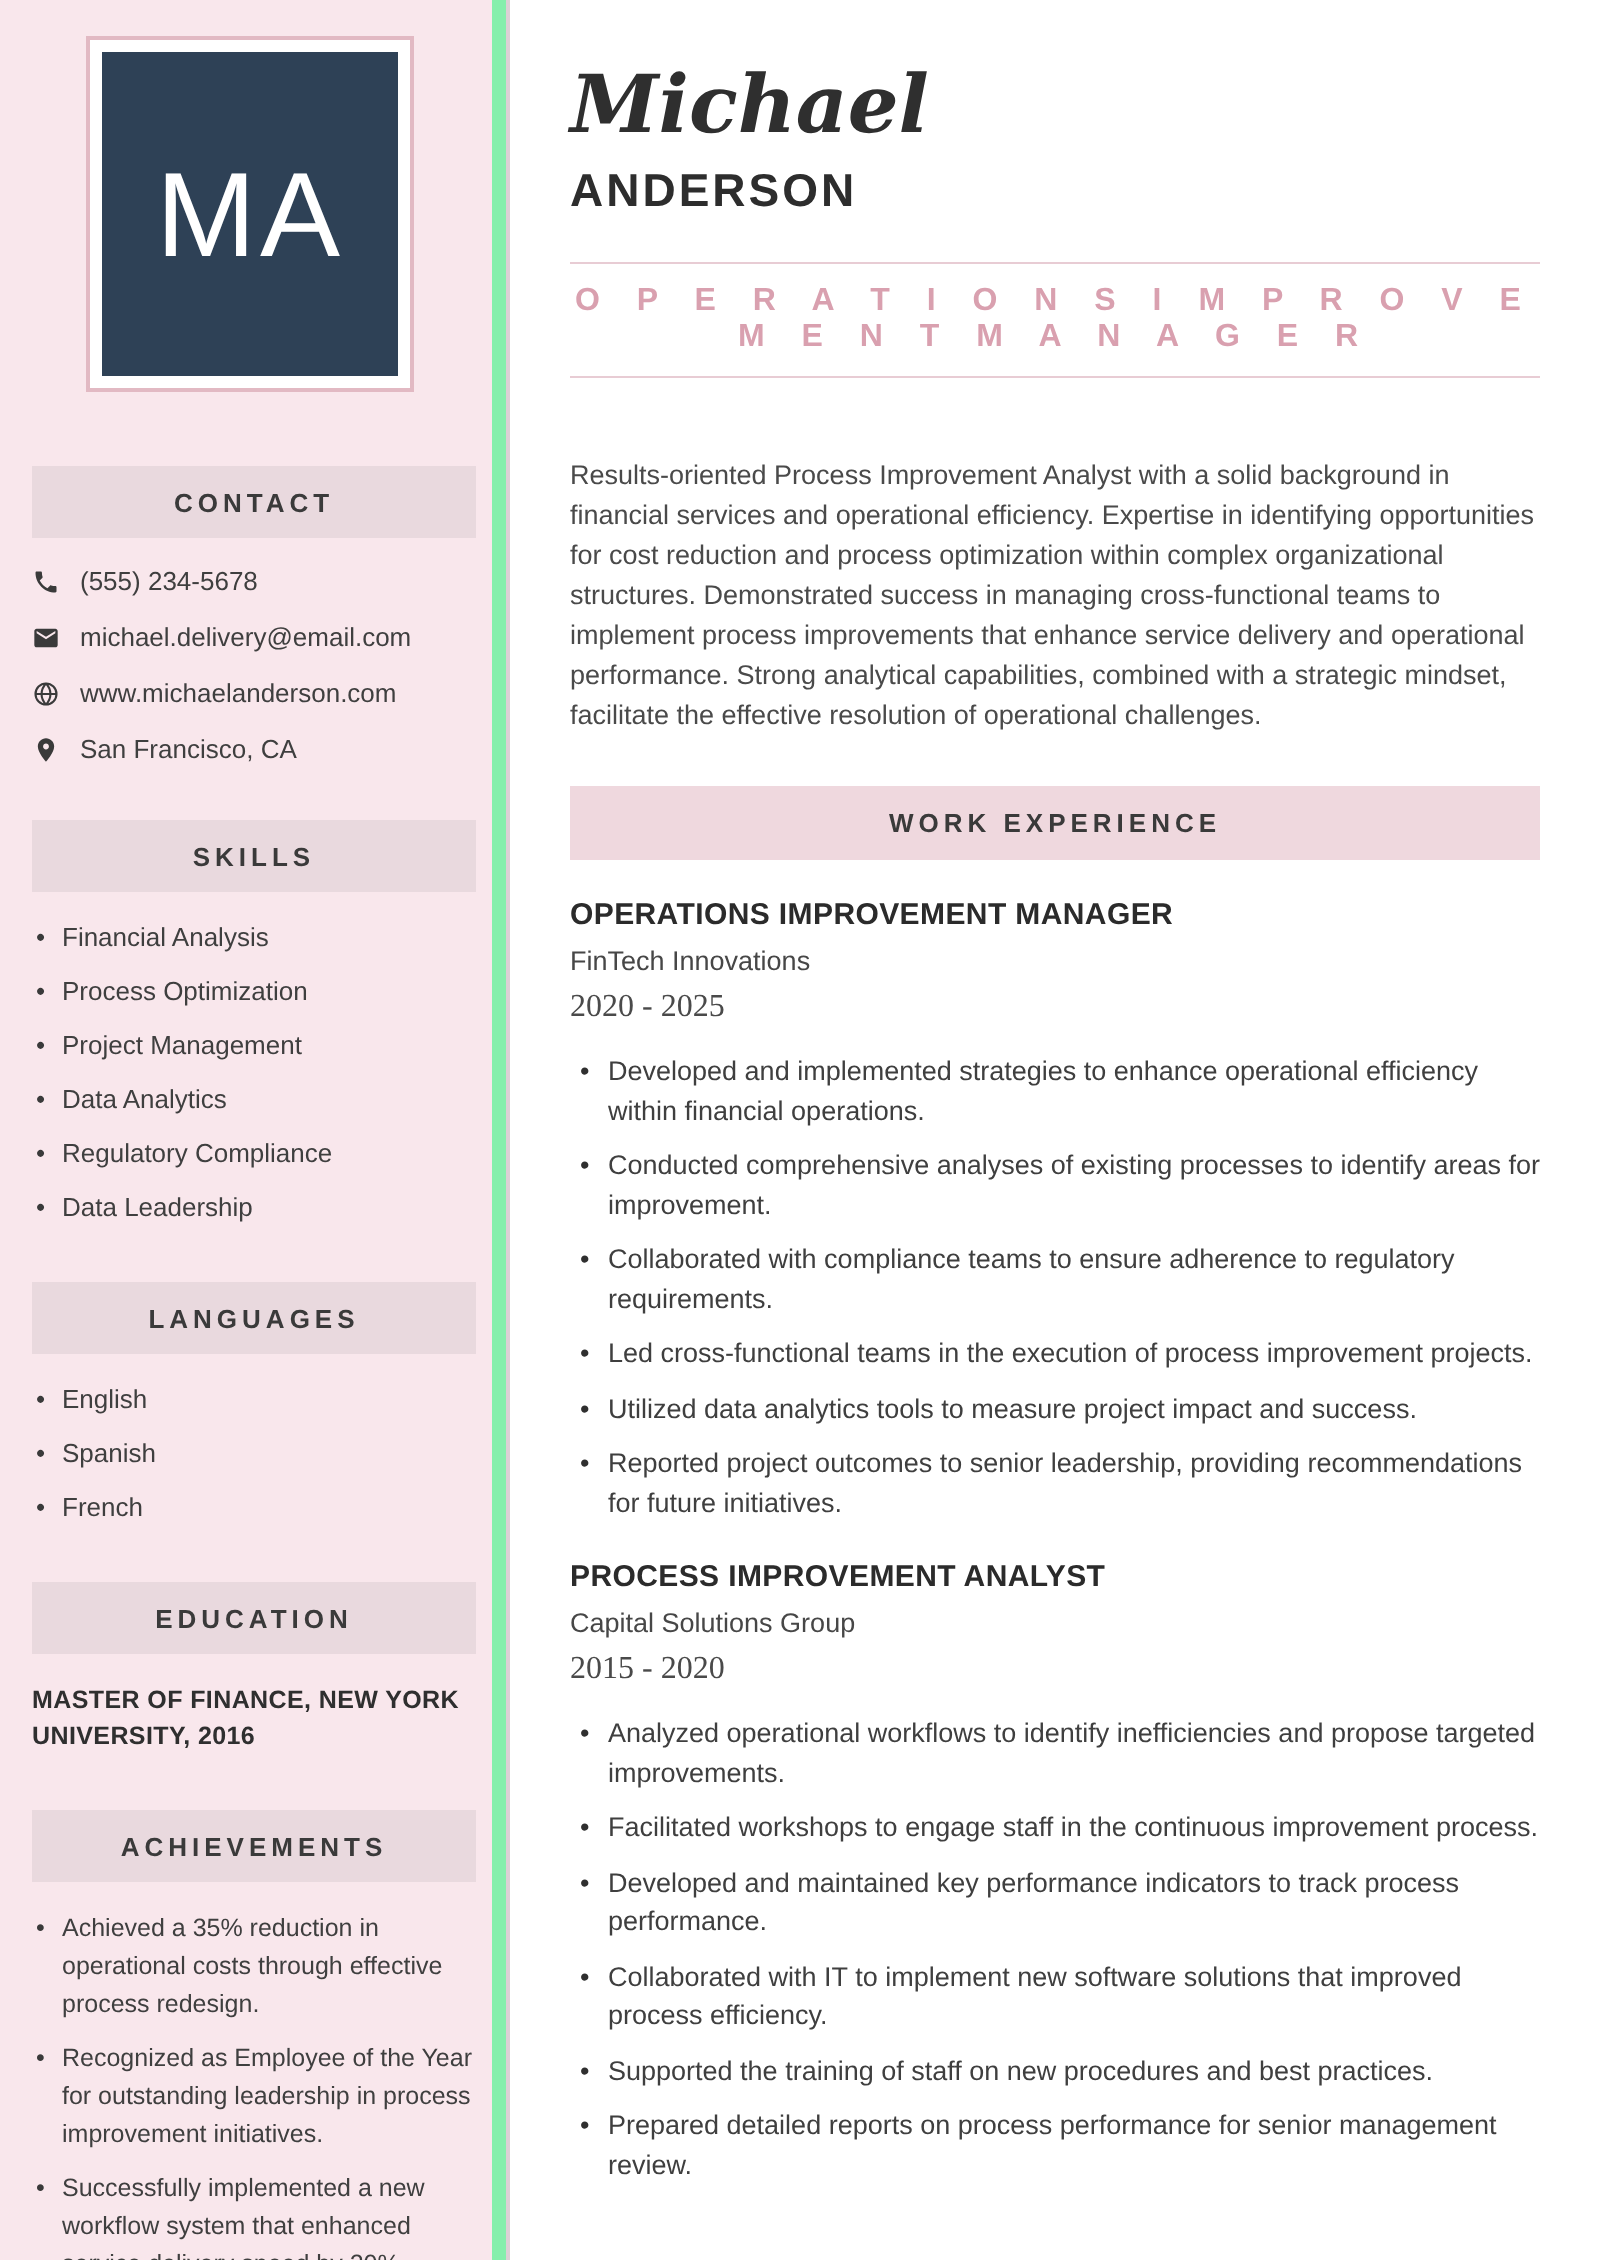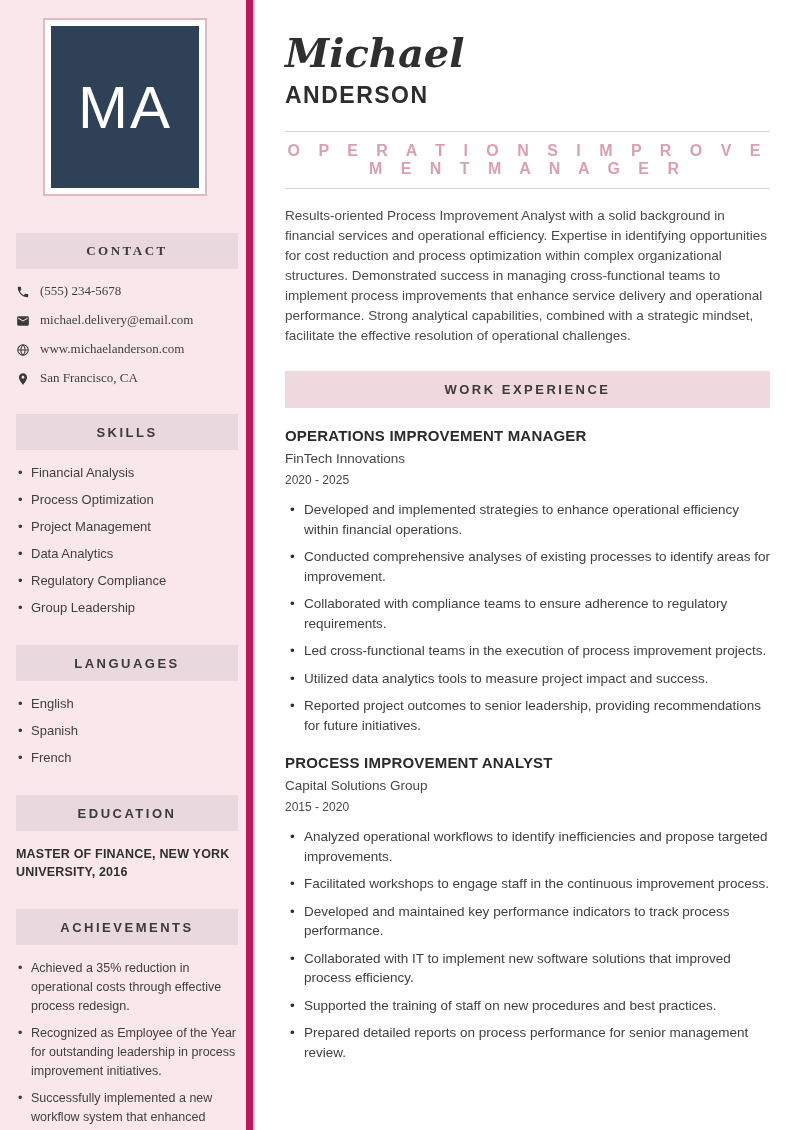--- a/index.html
+++ b/index.html
@@ -14,21 +14,21 @@
     --text-dark:#2d2d2d;
     --text-body:#474747;
   }
   *{margin:0;padding:0;box-sizing:border-box;}
   html,body{background:#ffffff;}
   body{
     width:800px;height:1130px;overflow:hidden;
     font-family:"Liberation Sans","DejaVu Sans",sans-serif;
     color:var(--text-body);
   }
-  .page{display:flex;width:800px;height:1130px;background:#be185d;border-radius:11px;}
+  .page{display:flex;width:800px;height:1130px;background:#86efac;border-radius:11px;}
 
   
   .sidebar{
     width:246px;min-width:246px;height:1130px;
     background:var(--sidebar-bg);
     padding-top:18px;
   }
   .divider{width:2px;background:var(--divider-line);margin-left:7px;}
   .monogram-frame{
     width:164px;height:178px;
@@ -45,21 +45,21 @@
     font-size:60px;letter-spacing:2px;font-weight:400;
   }
   .band{
     margin:0 8px 0 16px;width:222px;height:36px;
     background:var(--band-bg);
     display:flex;align-items:center;justify-content:center;
     font-size:13px;font-weight:bold;letter-spacing:2.5px;
     color:#3a3a3a;
   }
   .side-section{margin-top:28px;}
-  .side-section.first{margin-top:37px;font-family:Liberation Serif, serif;}
+  .side-section.first{margin-top:37px;}
   .contact-list{list-style:none;margin:14px 10px 0 16px;}
   .contact-item{display:flex;align-items:flex-end;gap:10px;margin-bottom:13px;font-size:13px;color:#3f3f3f;}
   .contact-item svg{width:14px;height:14px;flex:none;margin-top:0px;color:#3a3a3a;}
   .side-list{list-style:none;margin:14px 10px 0 18px;}
   .side-list li{
     position:relative;padding-left:13px;
     font-size:13px;color:#3f3f3f;line-height:18px;margin-bottom:9px;
   }
   .side-list li::before{content:"•";position:absolute;left:0;top:0;color:#3a3a3a;}
   .edu-text{
@@ -81,30 +81,30 @@
     color:var(--text-dark);margin-top:2px;
   }
   .rule{height:1px;background:var(--rule-line);}
   .title-block{margin-top:22px;}
   .role-title{
     text-align:center;padding:10px 0;
     font-size:16px;font-weight:bold;letter-spacing:7px;
     color:var(--accent-pink);
   }
   .summary{
-    margin-top:17px;font-size:13.5px;line-height:20px;color:#4a4a4a;
+    margin-top:39px;font-size:13.5px;line-height:20px;color:#4a4a4a;
   }
   .main-band{
     margin:25px 0 12px 0;width:100%;height:37px;
     background:var(--main-band-bg);
   }
   .job{margin-top:19px;}
   .job-title{font-size:15px;font-weight:bold;color:#2b2b2b;letter-spacing:0.2px;}
   .job-company{font-size:13.5px;color:#474747;margin-top:7px;}
-  .job-dates{font-size:12px;color:#4a4a4a;margin-top:7px;}
+  .job-dates{font-size:16px;color:#4a4a4a;margin-top:7px;font-family:Liberation Serif, serif;}
   .job-bullets{list-style:none;margin:13px 0 0 5px;}
   .job-bullets li{
     position:relative;padding-left:14px;
     font-size:13.5px;line-height:19.5px;color:#3f3f3f;margin-bottom:8px;
   }
   .job-bullets li::before{content:"•";position:absolute;left:0;top:0;color:#2f2f2f;}
 </style>
 </head>
 <body>
 
@@ -149,21 +149,21 @@
 
     <section class="side-section">
       <div class="band">SKILLS</div>
       <ul class="side-list">
 
       <li><span>Financial Analysis</span></li>
           <li><span>Process Optimization</span></li>
           <li><span>Project Management</span></li>
           <li><span>Data Analytics</span></li>
           <li><span>Regulatory Compliance</span></li>
-          <li><span>Group Leadership</span></li>
+          <li><span>Data Leadership</span></li>
         </ul>
     </section>
 
     <section class="side-section">
       <div class="band">LANGUAGES</div>
       <ul class="side-list">
 
       <li><span>English</span></li>
           <li><span>Spanish</span></li>
           <li><span>French</span></li>

